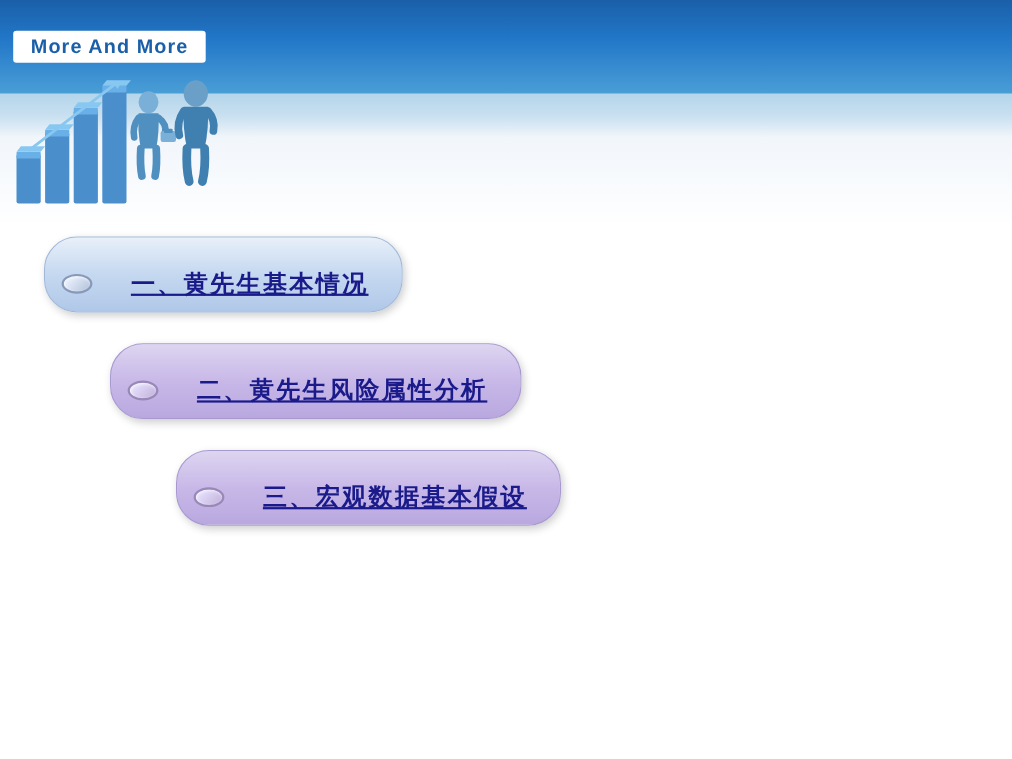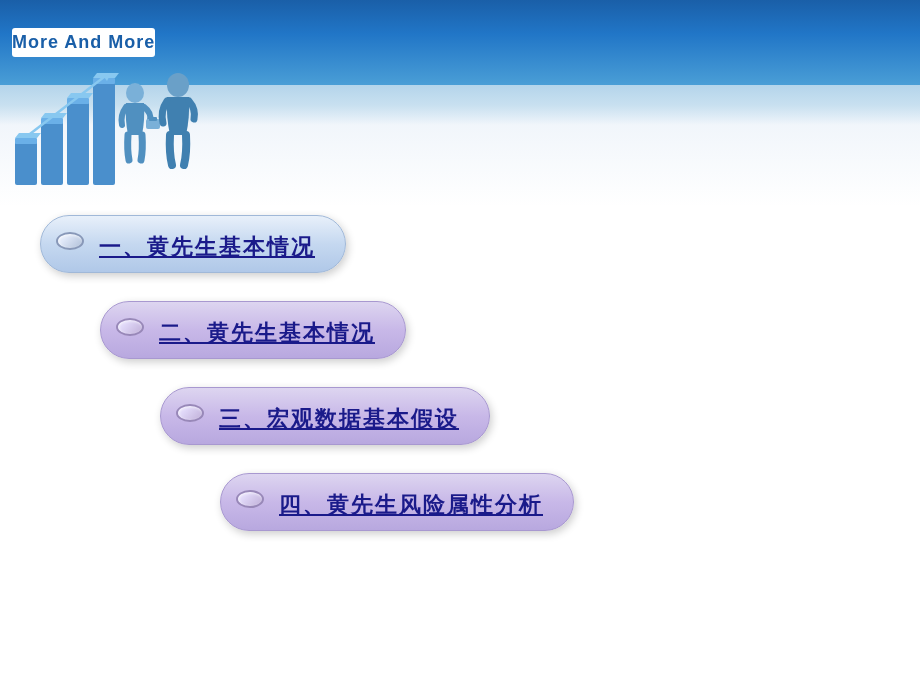--- a/index.html
+++ b/index.html
@@ -33,21 +33,21 @@
     
     .more-and-more {
       position: absolute;
       top: 28px;
       left: 12px;
       background: white;
       color: #1a5fa8;
       font-size: 18px;
       font-weight: bold;
       font-family: Arial, sans-serif;
-      padding: 4px 0;
+      padding: 4px 16px;
       border-radius: 3px;
       z-index: 10;
       letter-spacing: 1px;
     }
 
     
     .header-curve {
       position: absolute;
       top: 75px;
       left: 0;
@@ -91,26 +91,27 @@
       align-items: center;
     }
 
     .menu-item-1 { margin-left: 0; }
     .menu-item-2 { margin-left: 60px; }
     .menu-item-3 { margin-left: 120px; }
     .menu-item-4 { margin-left: 180px; }
 
     .pill {
       display: flex;
-      align-items: flex-start;
+      align-items: center;
       border-radius: 30px;
-      padding: 16px 30px 10px 15px;
+      padding: 27px 30px 10px 15px;
       min-width: 300px;
       position: relative;
       box-shadow: 2px 3px 8px rgba(0,0,0,0.2);
+      gap: 20px;
     }
 
     .pill-1 {
       background: linear-gradient(180deg, #e8f0fa 0%, #c5d8f0 50%, #b0c8e8 100%);
       border: 1px solid #a0b8d8;
     }
 
     .pill-2 {
       background: linear-gradient(180deg, #ddd5f0 0%, #c8b8e8 50%, #b8a8df 100%);
       border: 1px solid #a898d0;
@@ -234,33 +235,27 @@
     <div class="menu-item menu-item-1">
       <div class="pill pill-1">
         <div class="pill-icon"></div>
         <span class="pill-text">一、黄先生基本情况</span>
       </div>
     </div>
 
     <div class="menu-item menu-item-2">
       <div class="pill pill-2">
         <div class="pill-icon pill-icon-purple"></div>
-        <span class="pill-text">二、黄先生基本情况</span>
+        <span class="pill-text">二、黄先生风险属性分析</span>
       </div>
     </div>
 
     <div class="menu-item menu-item-3">
       <div class="pill pill-3">
         <div class="pill-icon pill-icon-purple"></div>
         <span class="pill-text">三、宏观数据基本假设</span>
       </div>
     </div>
 
-    <div class="menu-item menu-item-4">
-      <div class="pill pill-4">
-        <div class="pill-icon pill-icon-purple"></div>
-        <span class="pill-text">四、黄先生风险属性分析</span>
-      </div>
-    </div>
 
   </div>
 
 </div>
 
 </body></html>

